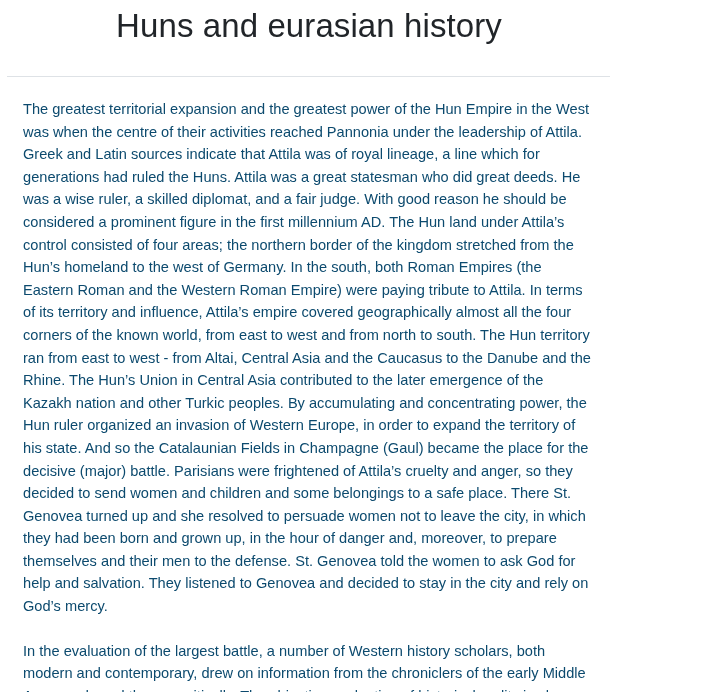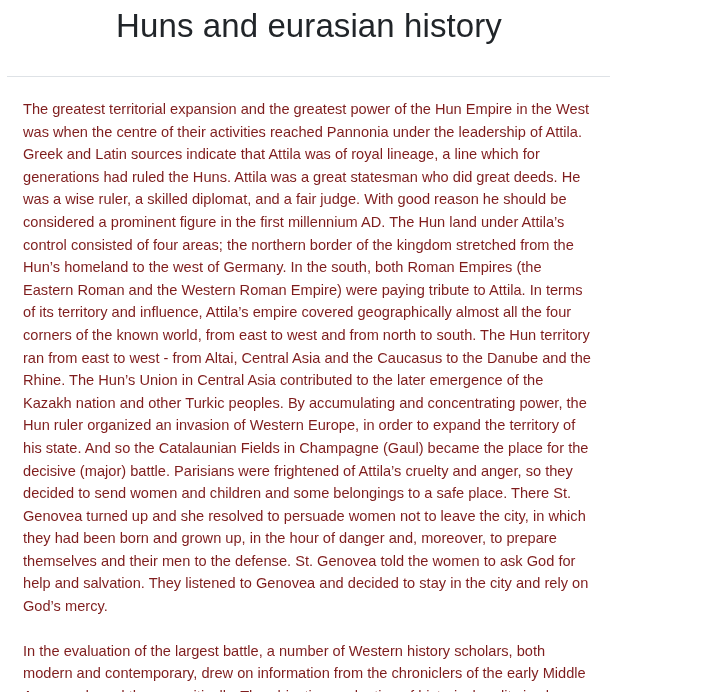--- a/index.html
+++ b/index.html
@@ -38,21 +38,21 @@
     background: #dee2e6;
     border: 0;
   }
   .article-body {
     padding: 21px 23px 0 23px;
   }
   .article-paragraph {
     margin: 0;
     font-size: 14.6px;
     line-height: 22.6px;
-    color: #7f1d1d;
+    color: #0c4a6e;
     text-align: left;
     letter-spacing: 0.01px;
   }
   .article-paragraph + .article-paragraph {
     margin-top: 22px;
   }
 </style>
 </head>
 <body>
 

